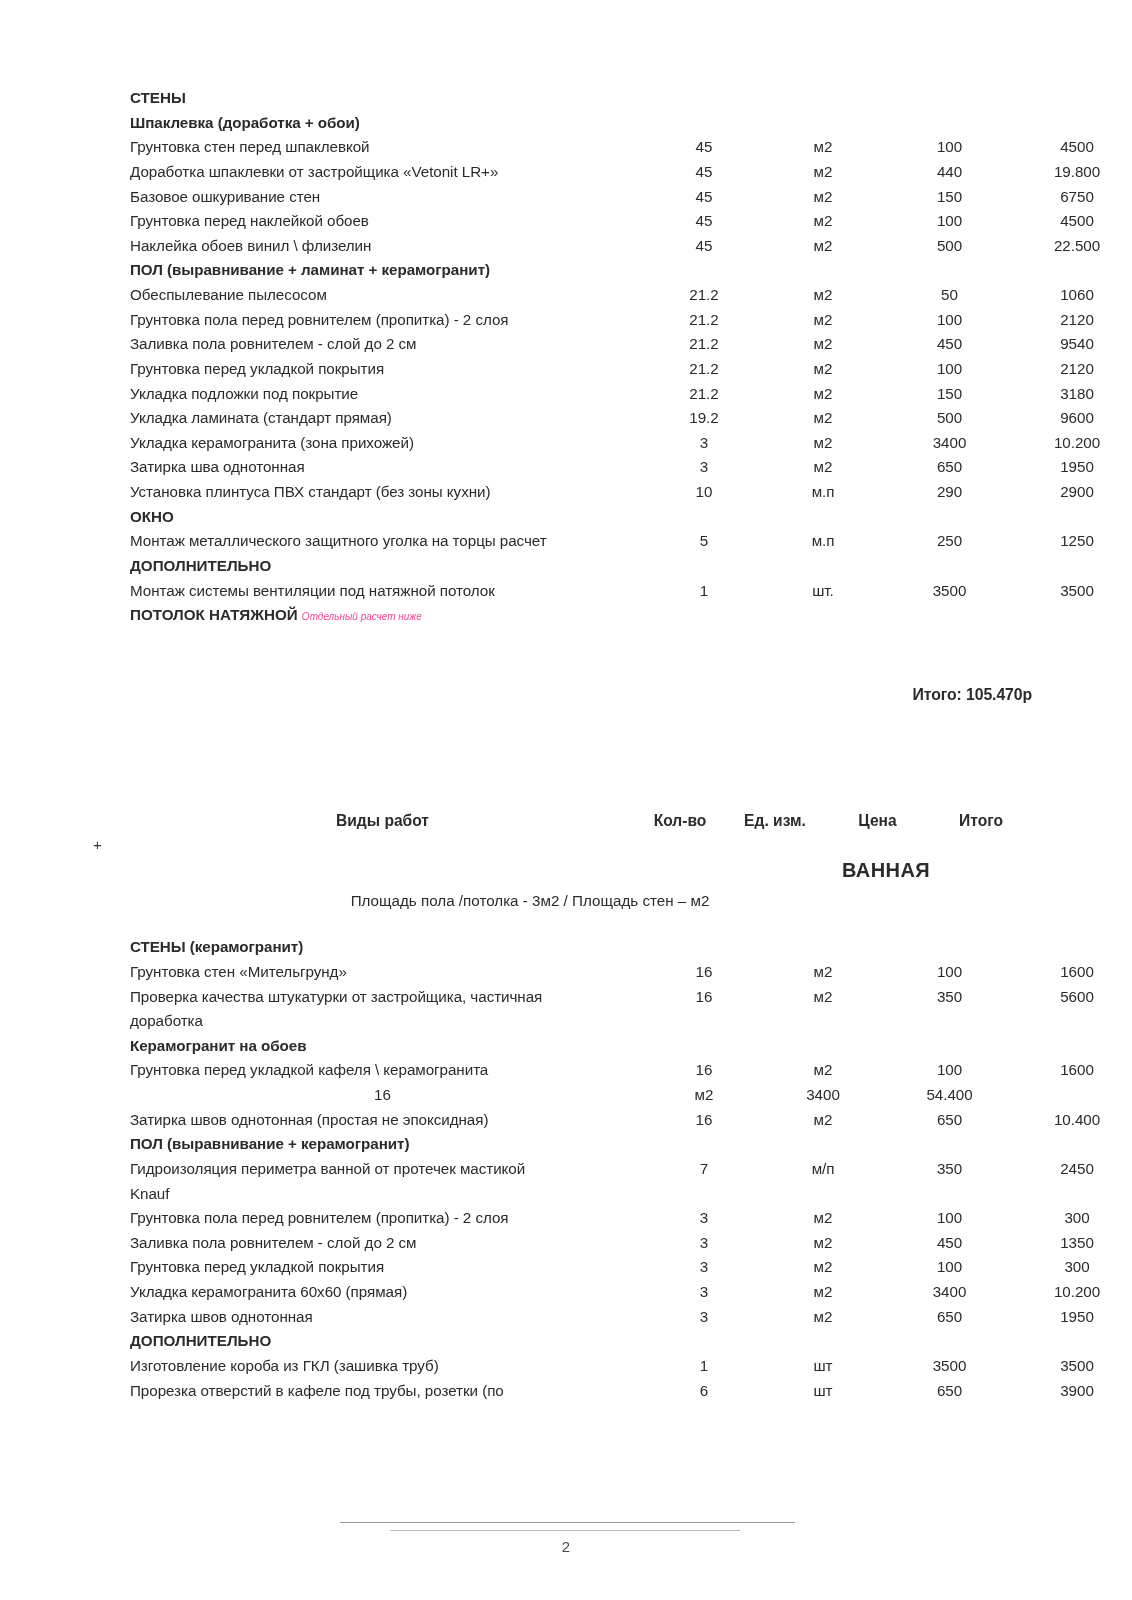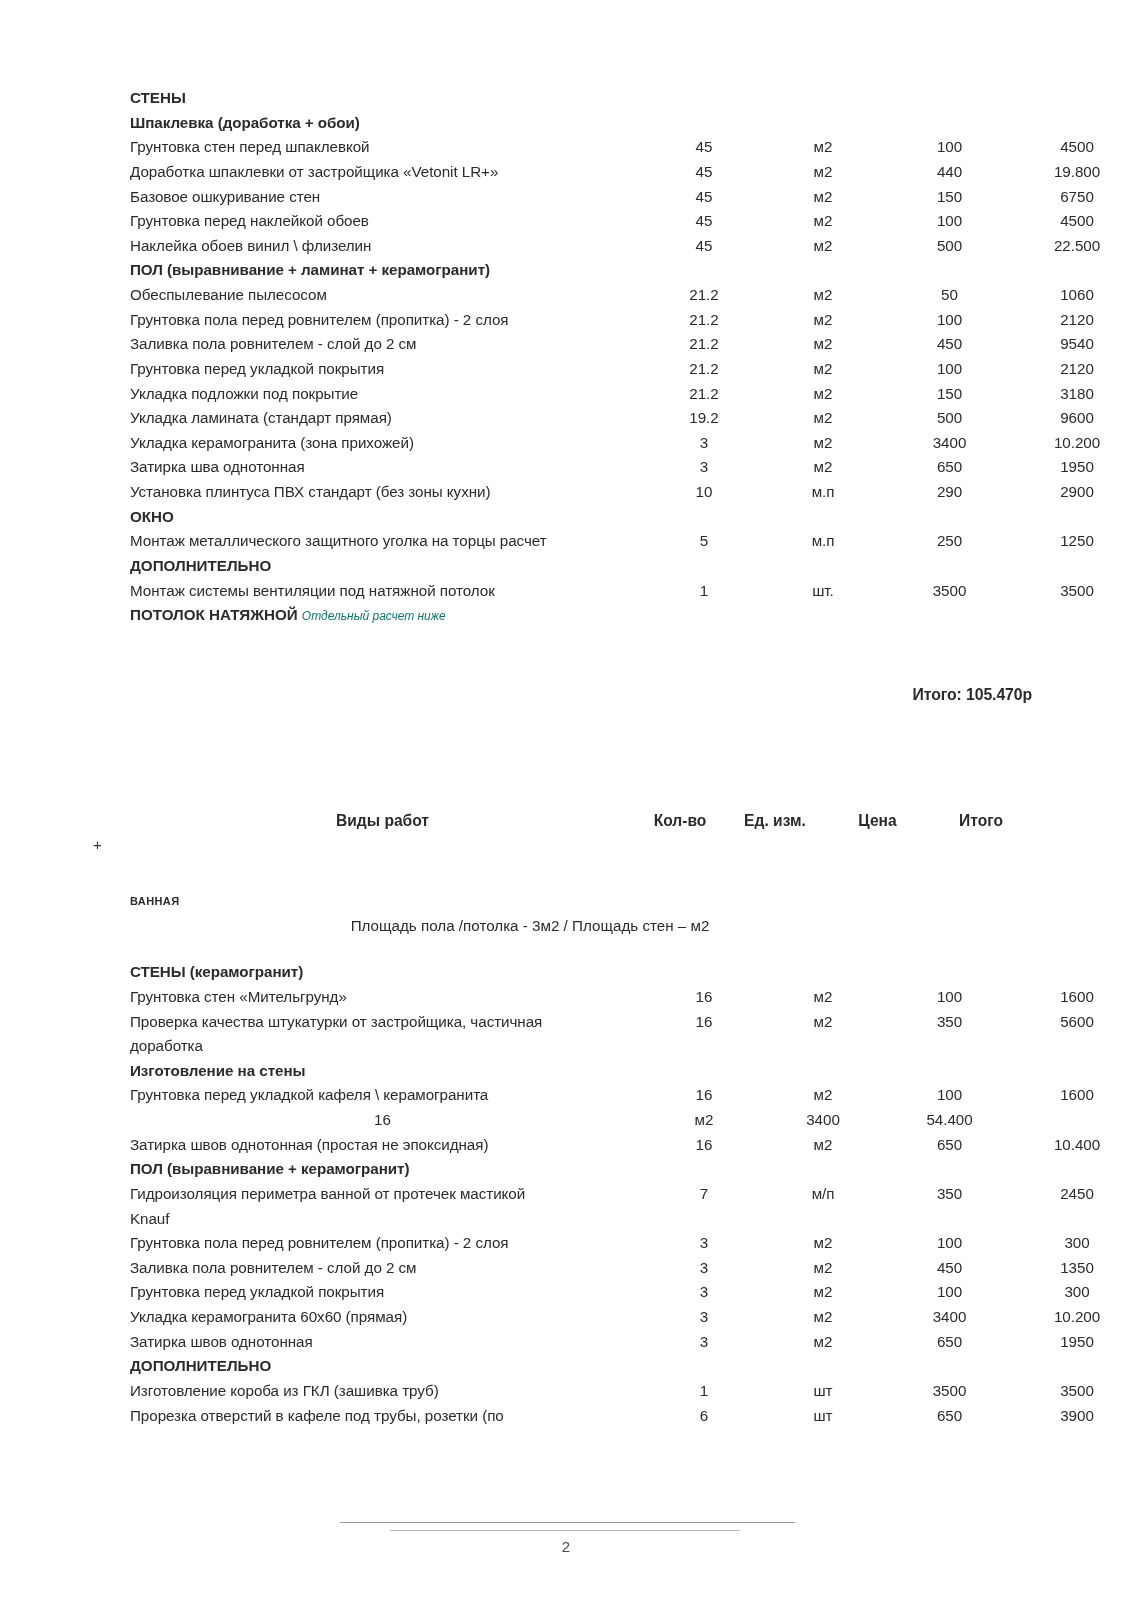--- a/index.html
+++ b/index.html
@@ -61,45 +61,44 @@
     position: absolute;
     left: 0;
     width: 902px;
     text-align: right;
     font-size: 15.8px;
     font-weight: bold;
     letter-spacing: -0.1px;
   }
 
   .note-pink {
-    color: #0f766e;
+    color: #ec4899;
     font-style: italic;
     font-weight: normal;
-    font-size: 12px;
+    font-size: 10px;
   }
 
   
   .plus-mark {
     position: absolute;
     left: 93px;
     font-size: 15px;
     color: #3a3a3a;
   }
   .hdr-row {
     font-size: 15.6px;
     font-weight: bold;
   }
   .hdr-row .c-desc { text-align: center; padding-right: 0; }
 
   .center-title {
-    text-align: left;
-    font-size: 11px;
+    text-align: right;
+    font-size: 20px;
     font-weight: bold;
     letter-spacing: 0.4px;
-    margin-top: 36px;
   }
   .center-sub {
     text-align: center;
     font-size: 15.2px;
   }
 
   
   .footer-rule {
     position: absolute;
     left: 340px;
@@ -332,21 +331,21 @@
     </div>
     <div class="row body-row">
       <div class="c-desc wrap2" style="max-width:440px">Проверка качества штукатурки от застройщика, частичная доработка</div>
       <div class="c-qty">16</div>
       <div class="c-unit">м2</div>
       <div class="c-price">350</div>
       <div class="c-sum">5600</div>
     </div>
 
     <div class="row">
-      <div class="c-desc group-head">Изготовление  на стены</div>
+      <div class="c-desc group-head">Керамогранит  на обоев</div>
       <div class="c-qty"></div>
         <div class="c-unit"></div>
         <div class="c-price"></div>
         <div class="c-sum"></div>
     </div>
 
     <div class="row body-row">
       <div class="c-desc">Грунтовка перед укладкой кафеля \ керамогранита</div>
       <div class="c-qty">16</div>
       <div class="c-unit">м2</div>

